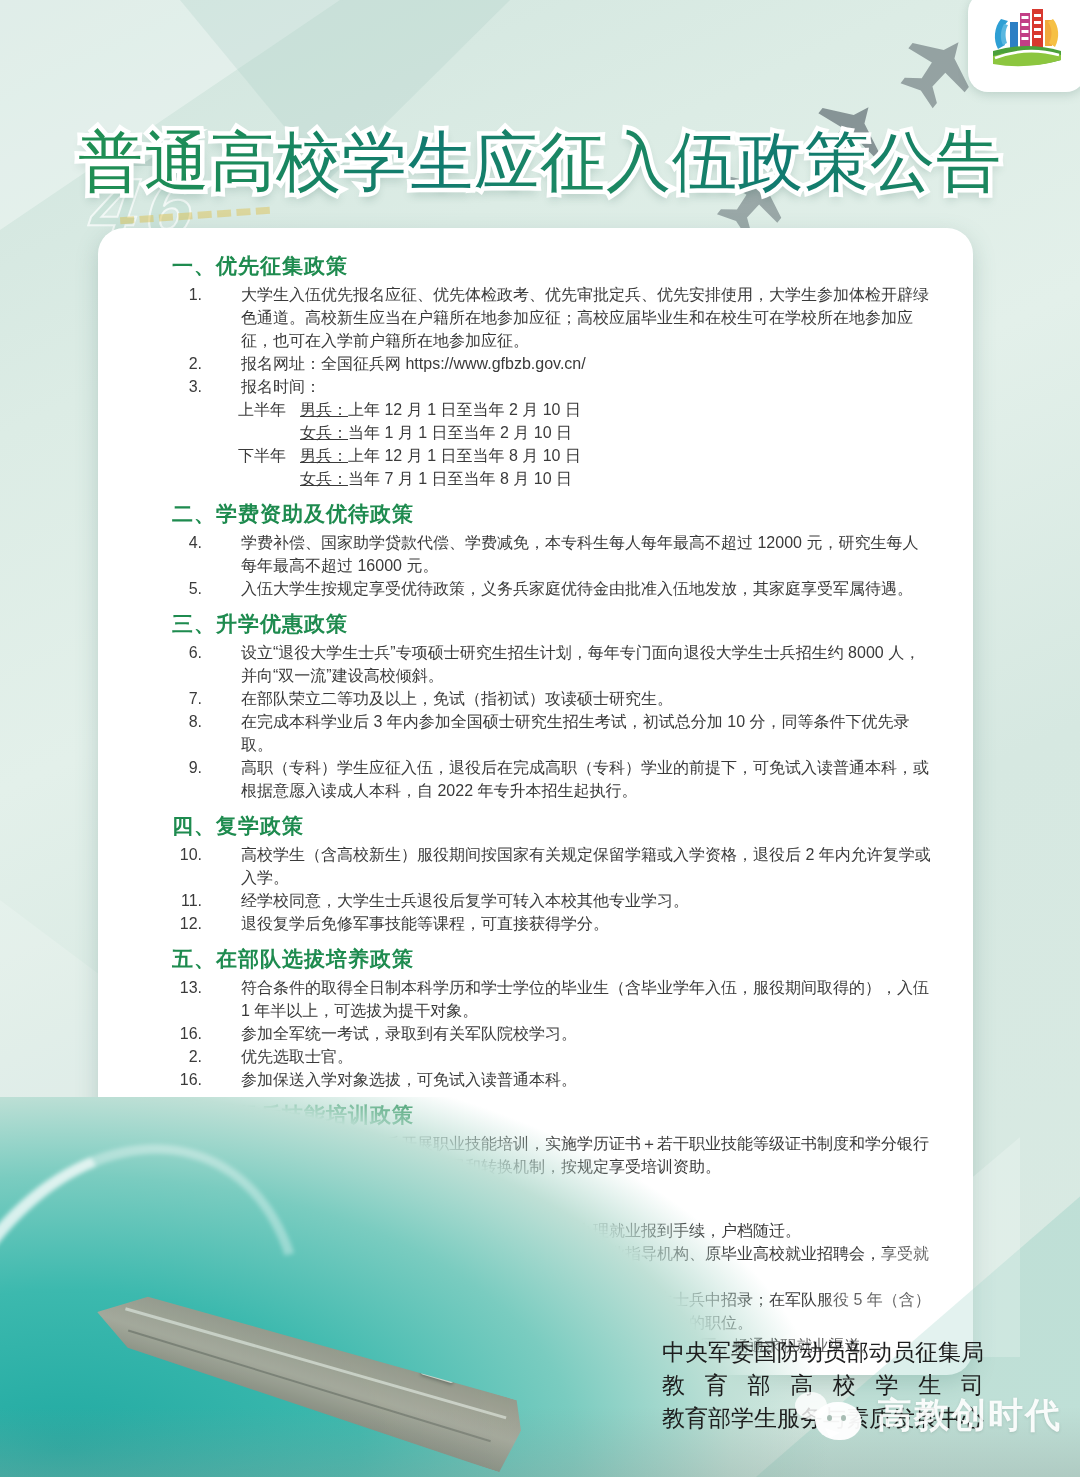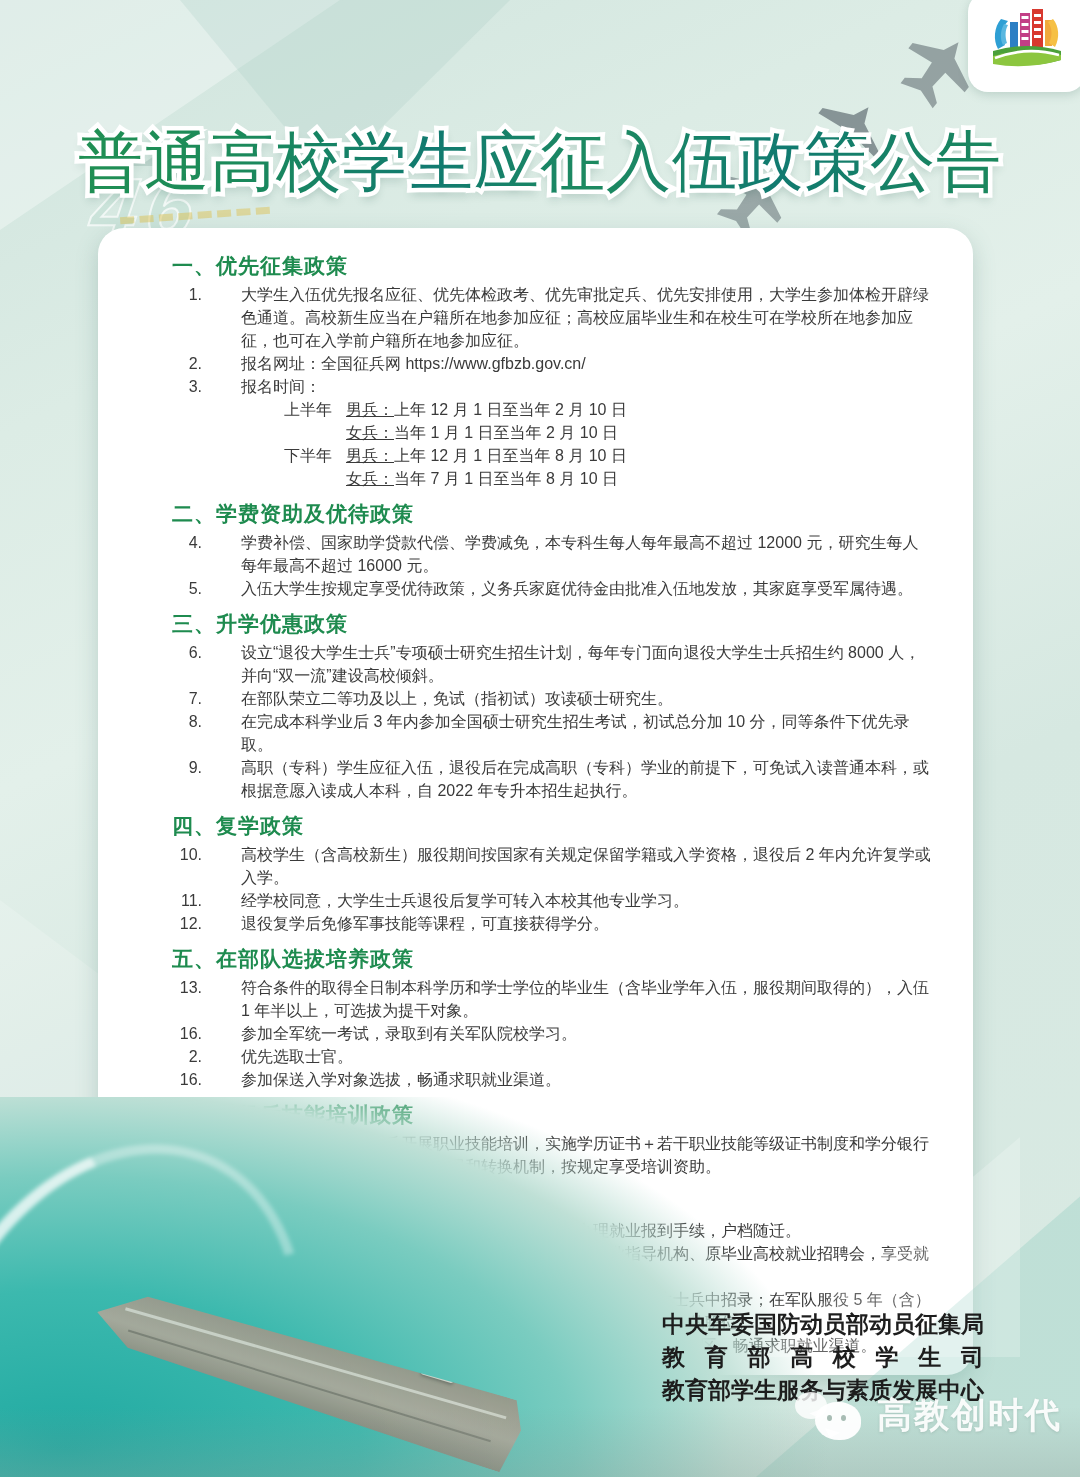--- a/index.html
+++ b/index.html
@@ -54,21 +54,21 @@
   }
   .section-heading{
     margin:12px 0 5px 0;font-size:21px;line-height:24px;font-weight:bold;
     color:#1e8b4f;letter-spacing:1px;
   }
   .policy-section:first-child .section-heading{margin-top:0;}
   .item{display:flex;font-size:16px;line-height:23px;color:#3a3a3a;}
   .item .num{flex:0 0 30px;text-align:right;padding-right:6px;}
   .item .txt{flex:1;margin-left:33px;}
   .sched-row{display:flex;font-size:16px;line-height:23px;color:#3a3a3a;margin-left:66px;}
-  .sched-row .period{flex:0 0 62px;margin-left:46px;}
+  .sched-row .period{flex:0 0 62px;}
   .sched-row .slabel{flex:0 0 48px;text-decoration:underline;}
   
   .sea{
     position:absolute;left:0;bottom:0;width:100%;height:380px;pointer-events:none;
     background:radial-gradient(ellipse 980px 520px at 6% 92%,
       #21aaa2 0%,#3cb9ae 30%,#7accc0 52%,#bfe0d6 68%,rgba(214,232,225,0) 78%);
   }
   .sea-bottom{
     position:absolute;left:0;bottom:0;width:100%;height:70px;pointer-events:none;
     background:linear-gradient(to top,rgba(140,155,148,0.30),rgba(140,155,148,0));
@@ -91,22 +91,22 @@
   }
   .carrier .deckline2{
     position:absolute;left:8%;top:62%;width:86%;height:2px;background:rgba(60,58,52,0.35);
   }
   .carrier .island{
     position:absolute;right:18%;top:-26%;width:34px;height:22px;border-radius:3px;
     background:#d9d6cc;box-shadow:0 2px 3px rgba(60,60,55,0.4);
   }
   
   .signatures{
-    position:absolute;right:96px;top:1308px;width:322px;
-    font-weight:bold;color:#1d1d1d;
+    position:absolute;right:96px;top:1336px;width:322px;
+    font-weight:normal;color:#1d1d1d;
   }
   .sig-line{font-size:23px;line-height:33px;white-space:nowrap;}
   .sig-line.justify{white-space:normal;text-align:justify;text-align-last:justify;}
   
   .watermark{
     position:absolute;right:18px;top:1392px;display:flex;align-items:flex-start;
     color:rgba(255,255,255,0.92);text-shadow:0 1px 3px rgba(60,90,80,0.18);
   }
   .wm-bubbles{position:relative;width:74px;height:52px;margin-right:8px;}
   .wm-bubble-big{
@@ -284,21 +284,21 @@
           <div class="item">
             <span class="num">16.</span>
             <span class="txt">参加全军统一考试，录取到有关军队院校学习。</span>
           </div>
           <div class="item">
             <span class="num">2.</span>
             <span class="txt">优先选取士官。</span>
           </div>
           <div class="item">
             <span class="num">16.</span>
-            <span class="txt">参加保送入学对象选拔，畅通求职就业渠道。</span>
+            <span class="txt">参加保送入学对象选拔，可免试入读普通本科。</span>
           </div>
         </section>
         <section class="policy-section">
           <h2 class="section-heading">六、退役后技能培训政策</h2>
           <div class="item">
             <span class="num">17.</span>
             <span class="txt">面向自主就业退役士兵开展职业技能培训，实施学历证书＋若干职业技能等级证书制度和学分银行制度，建立学习成果认定、积累和转换机制，按规定享受培训资助。</span>
           </div>
         </section>
         <section class="policy-section">

